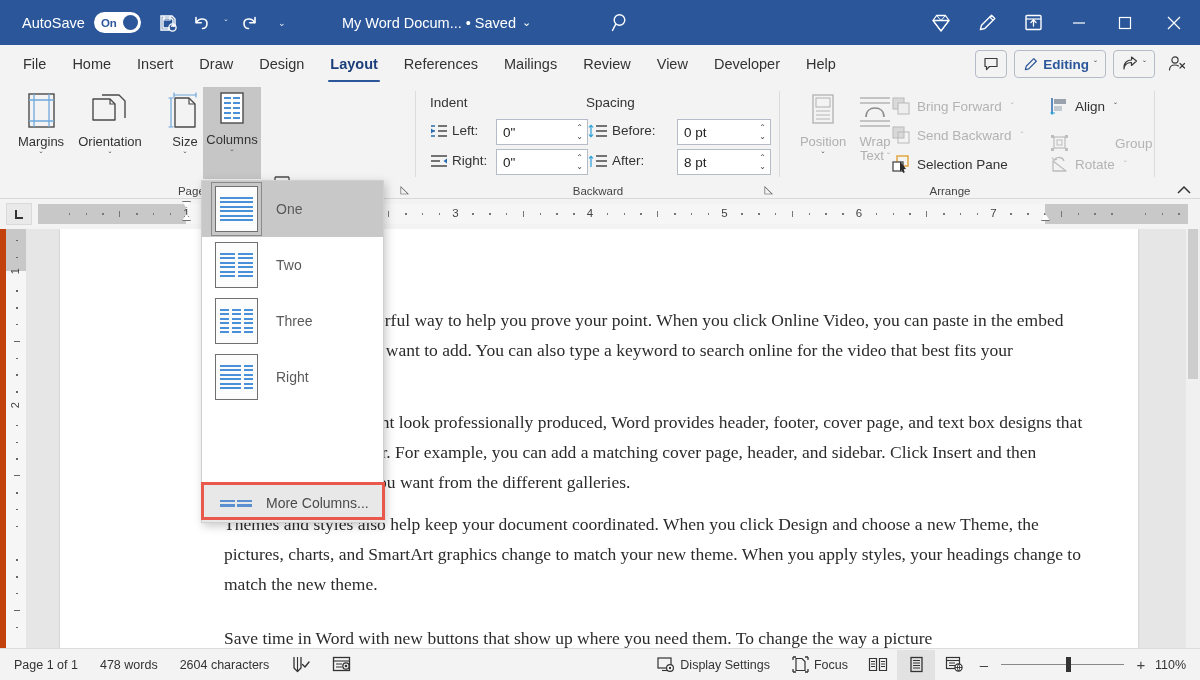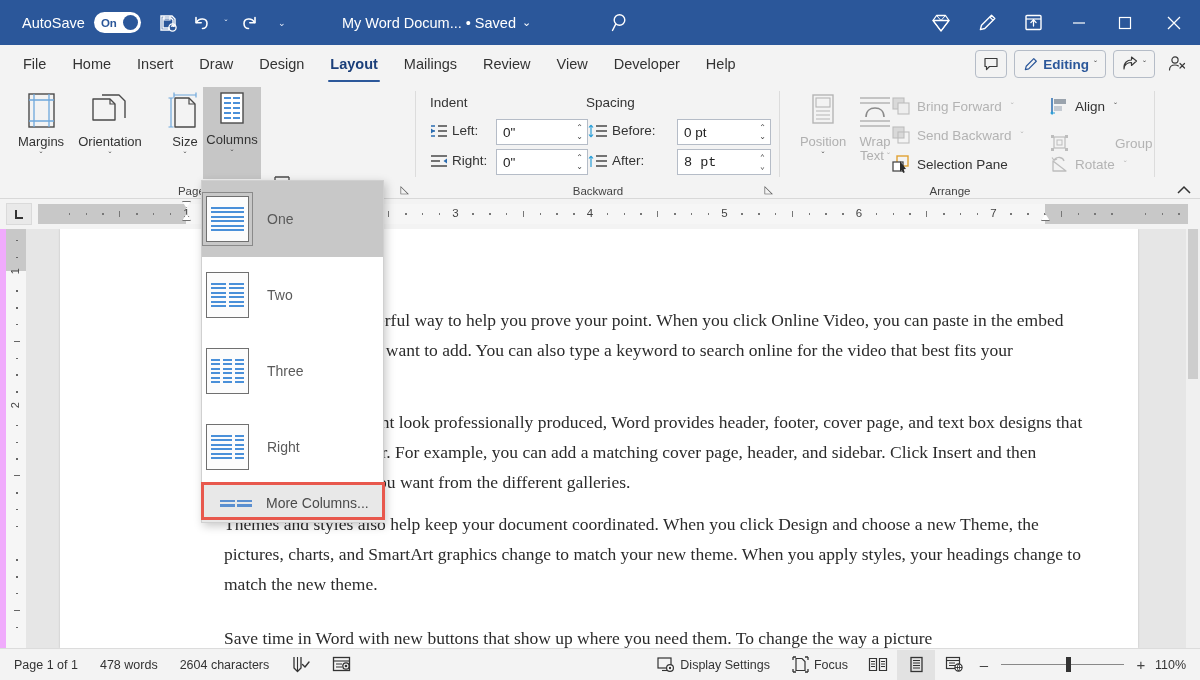--- a/index.html
+++ b/index.html
@@ -2,21 +2,21 @@
 <html><head>
 <meta charset="utf-8">
 <style>
   * { box-sizing: border-box; margin: 0; padding: 0; }
   html, body {
     width: 1200px; height: 680px;
     font-family: "Liberation Sans", sans-serif;
     overflow: hidden;
     background: #fff;
   }
-  #app { position: relative; width: 1200px; height: 680px; background: #f0abfc; }
+  #app { position: relative; width: 1200px; height: 680px; background: #c2410c; }
 
   
   .titlebar {
     position: absolute; top: 0; left: 0; width: 1200px; height: 45px;
     background: #2b579a; display: flex; align-items: center;
     color: #fff;
   }
   .autosave-label { font-size: 14.5px; margin-left: 22px; color: #fff; }
   .toggle {
     width: 47px; height: 21px; border-radius: 11px; background: #fff;
@@ -169,21 +169,21 @@
   }
   .vscroll .thumb { position: absolute; top: 0; left: 2px; width: 10px; height: 150px; background: #cdcdcd; }
 
   
   .dropdown {
     position: absolute; left: 201px; top: 180px; width: 183px; height: 343px;
     background: #fff; border: 1px solid #d0d0d0;
     box-shadow: 2px 3px 9px rgba(0,0,0,.22); z-index: 60;
   }
   .dd-item {
-    position: relative; height: 76px; display: flex; align-items: center; padding-left: 4px;
+    position: relative; height: 56px; display: flex; align-items: center; padding-left: 13px;
     font-size: 14px; color: #5a5a5a;
   }
   .dd-item.hl { background: #c8c8c8; }
   .dd-thumb {
     width: 43px; height: 46px; border: 1.5px solid #707070; background: #fcfcfc;
     display: flex; flex-direction: column; justify-content: center; gap: 2px;
     padding: 3px 4px;
   }
   .dd-item.sel-box .dd-thumb { outline: 1px solid #8a8a8a; outline-offset: 3px; }
   .dd-cols { display: flex; gap: 3px; height: 100%; align-items: center; }
@@ -312,20 +312,21 @@
     </div>
   </div>
 
   <div class="tabstrip">
     <div class="tab first">File</div>
     <div class="tab">Home</div>
     <div class="tab">Insert</div>
     <div class="tab">Draw</div>
     <div class="tab">Design</div>
     <div class="tab active">Layout</div>
+    <div class="tab">References</div>
     <div class="tab">Mailings</div>
     <div class="tab">Review</div>
     <div class="tab">View</div>
     <div class="tab">Developer</div>
     <div class="tab">Help</div>
 
     <div class="tabstrip-right">
       <div class="chip square">
         <svg width="16" height="16" viewBox="0 0 16 16">
             <path d="M2 2.5h12v8H6.5L3.5 13.5V10.5H2z" fill="none" stroke="#3a3a3a" stroke-width="1.2" stroke-linejoin="round"></path>
@@ -507,21 +508,21 @@
           </span>
       </div>
 
       <div style="position:absolute;left:172px;top:70px;">
         <svg width="20" height="16" viewBox="0 0 20 16">
             <path d="M3 14V3M3 3l-2 2.5M3 3l2 2.5" stroke="#2b9fd8" stroke-width="1.2"></path>
             <path d="M8 3h11M8 8h11M8 13h11" stroke="#4a4a4a" stroke-width="1.3"></path>
           </svg>
       </div>
       <div class="fieldlabel" style="left:196px; top:70px;">After:</div>
-      <div class="spinbox" style="left:261px; top:66px; width:94px;font-family:Liberation Mono, monospace;">
+      <div class="spinbox" style="left:261px; top:66px; width:94px;">
         <span class="sv">8 pt</span>
         <span class="spn">
             <span>⌃</span>
             <span>⌄</span>
           </span>
       </div>
 
       <div class="grp-label">Backward</div>
       <div class="dlg" style="right:7px;">◺</div>
       <div class="grp-div" style="right:0;"></div>

